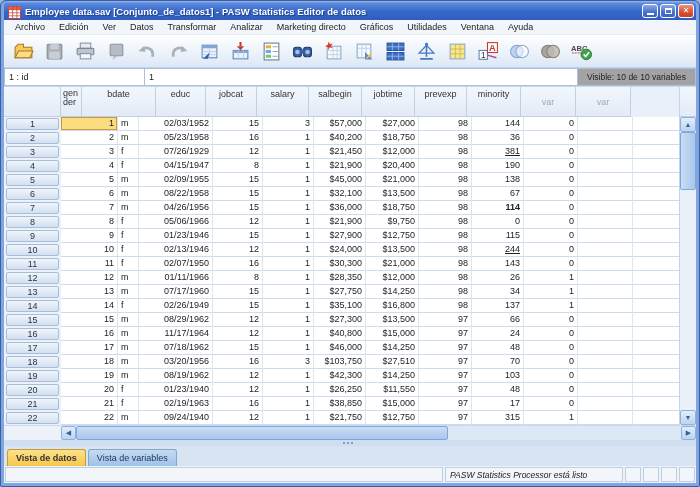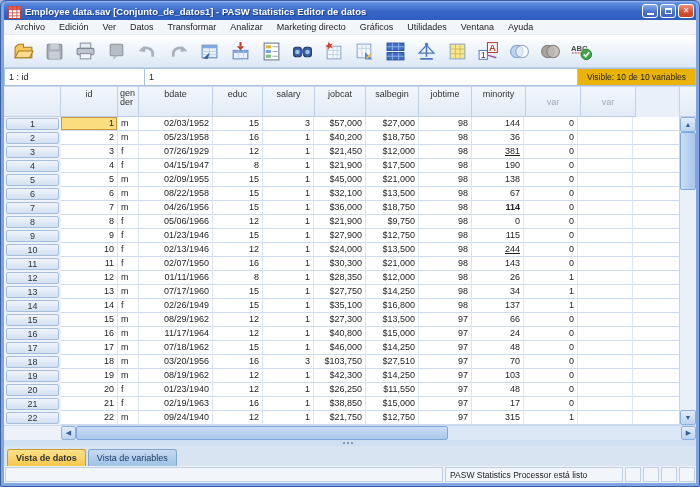--- a/index.html
+++ b/index.html
@@ -28,21 +28,21 @@
   .toolbar{height:33px;background:linear-gradient(180deg,#FFFFFF,#DCE8F6);display:flex;align-items:center;
     padding-left:4px;border-bottom:1px solid #C2D2E6;flex:0 0 auto;}
   .tbtn{width:31px;height:28px;display:flex;align-items:center;justify-content:center;flex:0 0 auto;}
   .tbtn svg{width:23px;height:21px;}
   
   .cellrefbar{height:19px;background:#EFF3FA;display:flex;align-items:stretch;flex:0 0 auto;border-bottom:1px solid #C9D8EA;}
   .cellref{width:141px;background:#fff;border:1px solid #A9C1DD;font-size:9px;color:#222;display:flex;
     align-items:center;padding-left:4px;flex:0 0 auto;}
   .celleditor{flex:1;background:#fff;border:1px solid #A9C1DD;border-left:none;font-size:9px;color:#222;
     display:flex;align-items:center;padding-left:4px;}
-  .visinfo{width:118px;background:#eab308;border:1px solid #A9C1DD;border-left:none;font-size:8.5px;color:#222;
+  .visinfo{width:118px;background:#a3a3a3;border:1px solid #A9C1DD;border-left:none;font-size:8.5px;color:#222;
     display:flex;align-items:center;justify-content:center;flex:0 0 auto;white-space:nowrap;}
   
   .gridzone{flex:1;display:flex;background:#fff;overflow:hidden;}
   .gridcols{flex:1;display:flex;flex-direction:column;overflow:hidden;}
   .grid-header{height:30px;display:flex;flex:0 0 auto;background:#E9F0F9;}
   .hcell{background:linear-gradient(180deg,#F2F7FC,#E2EBF6);border-right:1px solid #BFD0E4;
     border-bottom:1px solid #BFD0E4;font-size:9px;color:#333;text-align:center;padding-top:2px;flex:0 0 auto;}
   .hcell.corner{width:57px;}
   .hcell.wrap{word-break:break-all;line-height:8.5px;text-align:left;padding-left:2px;}
   .hcell.varcol{display:flex;align-items:center;justify-content:center;color:#9FA9B8;padding-top:0;}
@@ -73,21 +73,21 @@
   
   .splitter{height:6px;background:#CFDEF0;display:flex;align-items:center;justify-content:center;flex:0 0 auto;}
   .splitter .dots{width:14px;height:3px;display:flex;gap:2px;}
   .splitter .dots i{width:2px;height:2px;background:#6B87A8;border-radius:50%;}
   .tabbar{height:20px;background:#D9E4F2;display:flex;align-items:flex-end;padding-left:3px;flex:0 0 auto;}
   .tab{height:17px;border-radius:3px 3px 0 0;display:flex;align-items:center;padding:0 8px;font-size:9px;
     margin-right:2px;cursor:default;}
   .tab.active{background:linear-gradient(180deg,#FCE28A,#F6C74E);border:1px solid #C89A30;border-bottom:none;
     font-weight:bold;color:#333;}
   .tab.inactive{background:linear-gradient(180deg,#C6DAF0,#9FC2E6);border:1px solid #7FA7D0;border-bottom:none;color:#1E3A66;}
-  .statusbar{height:17px;background:#EDF2F9;display:flex;align-items:stretch;gap:2px;padding:1px 1px;flex:0 0 auto;}
+  .statusbar{height:17px;background:#EDF2F9;display:flex;align-items:stretch;gap:2px;padding:1px 1px;flex:0 0 auto;font-style:italic;}
   .status-pane{border:1px solid #C0D0E3;background:#F2F6FB;}
   .status-left{flex:1;}
   .status-msg{width:178px;font-size:8.5px;color:#222;display:flex;align-items:center;padding-left:4px;white-space:nowrap;flex:0 0 auto;}
   .status-cell{width:16px;flex:0 0 auto;}
 </style>
 </head>
 <body>
 
 <div class="window">
 
@@ -270,28 +270,28 @@
   <div class="cellrefbar">
     <div class="cellref">1 : id</div>
     <div class="celleditor">1</div>
     <div class="visinfo">Visible: 10 de 10 variables</div>
   </div>
 
   <div class="gridzone">
     <div class="gridcols">
       <div class="grid-header" id="grid-header">
           <div class="hcell corner"></div>
-          <div class="hcell" style="width: 57px;">id</div>
           <div class="hcell wrap" style="width: 21px;">gender</div>
           <div class="hcell" style="width: 74px;">bdate</div>
           <div class="hcell" style="width: 50px;">educ</div>
+          <div class="hcell" style="width: 51px;">jobcat</div>
           <div class="hcell" style="width: 52px;">salary</div>
-          <div class="hcell" style="width: 51px;">jobcat</div>
           <div class="hcell" style="width: 53px;">salbegin</div>
           <div class="hcell" style="width: 53px;">jobtime</div>
+          <div class="hcell" style="width: 52px;">prevexp</div>
           <div class="hcell" style="width: 54px;">minority</div>
           <div class="hcell varcol" style="width: 55px;">var</div>
           <div class="hcell varcol" style="width: 55px;">var</div>
         </div>
       <div class="grid-body" id="grid-body">
           <div class="grow">
             <div class="rowhdr">
               <div class="rowhdr-btn">1</div>
             </div>
             <div class="cell al-right sel" style="width: 57px;">1</div>
@@ -344,21 +344,21 @@
           <div class="grow">
             <div class="rowhdr">
               <div class="rowhdr-btn">4</div>
             </div>
             <div class="cell al-right" style="width: 57px;">4</div>
             <div class="cell al-left" style="width: 21px;">f</div>
             <div class="cell al-right" style="width: 74px;">04/15/1947</div>
             <div class="cell al-right" style="width: 50px;">8</div>
             <div class="cell al-right" style="width: 51px;">1</div>
             <div class="cell al-right" style="width: 52px;">$21,900</div>
-            <div class="cell al-right" style="width: 53px;">$17,500</div>
+            <div class="cell al-right" style="width: 53px;">$20,400</div>
             <div class="cell al-right" style="width: 53px;">98</div>
             <div class="cell al-right" style="width: 52px;">190</div>
             <div class="cell al-right" style="width: 54px;">0</div>
             <div class="cell al-right" style="width: 55px;"></div>
             <div class="cell al-right" style="width: 55px;"></div>
           </div>
           <div class="grow">
             <div class="rowhdr">
               <div class="rowhdr-btn">5</div>
             </div>

